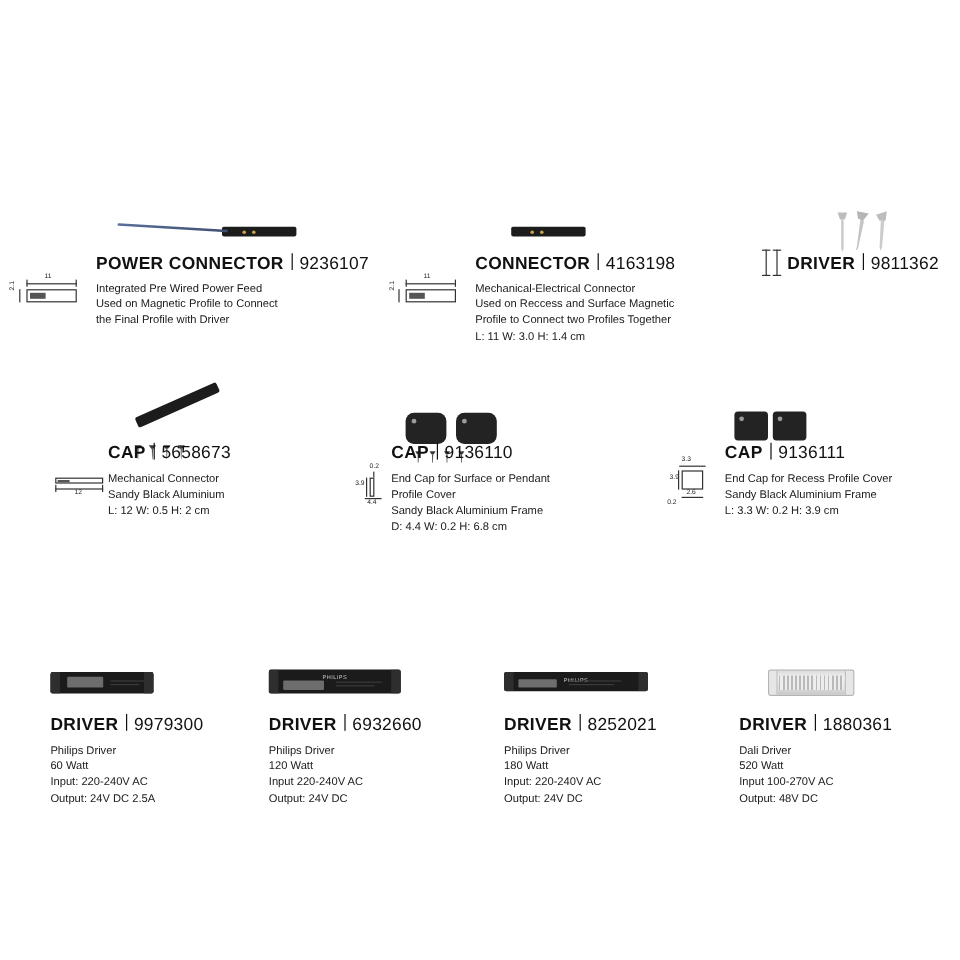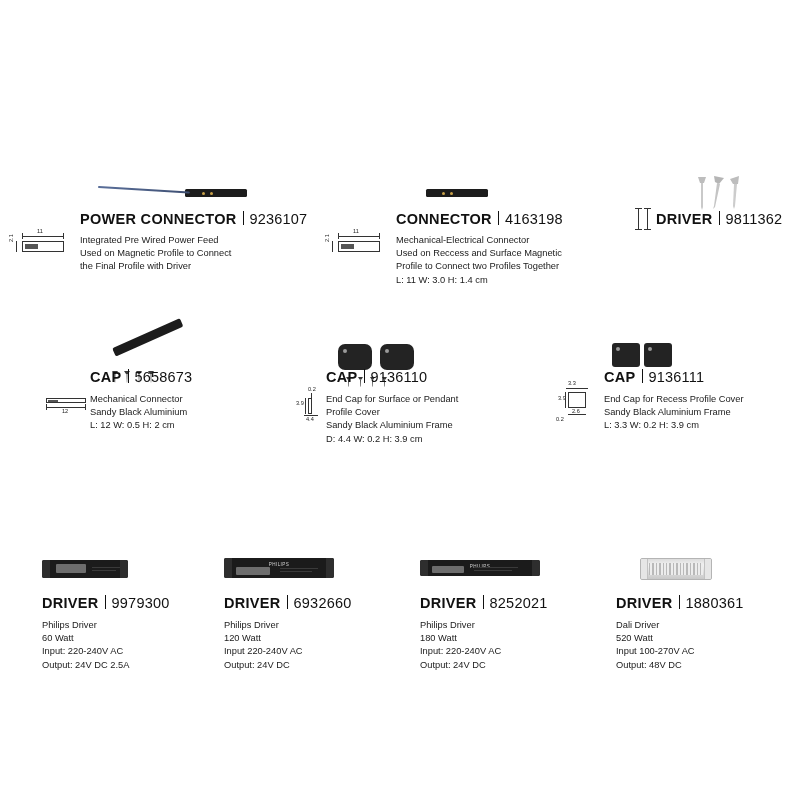--- a/index.html
+++ b/index.html
@@ -314,21 +314,21 @@
 
     <div class="title-row" style="position:absolute; left:-4px; top:30px;">
       <span class="title-name">CAP</span>
       <span class="title-sep"></span>
       <span class="title-code">9136110</span>
     </div>
 
     <div class="desc" style="position:absolute; left:-4px; top:50px; width:210px;">End Cap for Surface or Pendant
 Profile Cover
 Sandy Black Aluminium Frame
-D: 4.4 W: 0.2 H: 3.9 cm</div>
+D: 4.4 W: 0.2 H: 6.8 cm</div>
 
     <div class="tech" style="left:-44px; top:48px; width:48px; height:40px;">
       <div class="lbl" style="left:22px; top:0px;">0.2</div>
       <div class="ln" style="left:25px; top:7px; width:0.8px; height:5px;"></div>
       <div class="box" style="left:22px; top:12px; width:4px; height:16px;"></div>
       <div class="lbl" style="left:10px; top:14px;">3.9</div>
       <div class="ln" style="left:19px; top:12px; width:0.8px; height:16px;"></div>
       <div class="lbl" style="left:20px; top:30px;">4.4</div>
       <div class="ln" style="left:18px; top:29px; width:14px; height:0.8px;"></div>
     </div>

